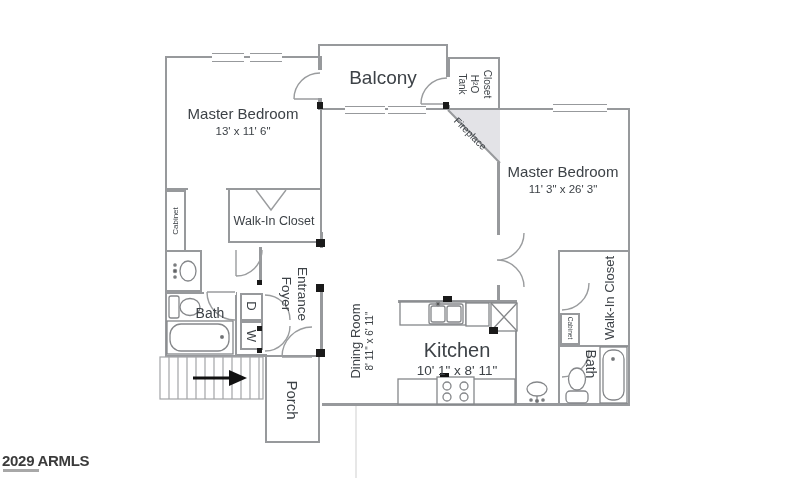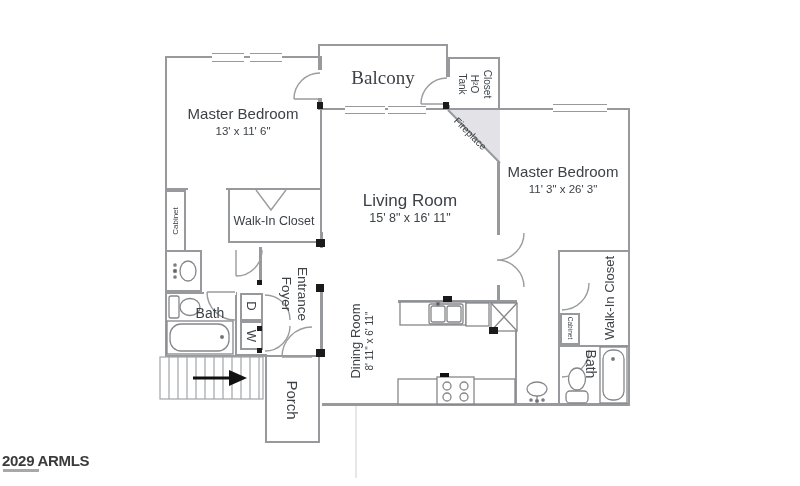--- a/index.html
+++ b/index.html
@@ -187,43 +187,39 @@
       <rect x="443" y="102" width="6" height="7"></rect>
     </g>
     <line x1="356" y1="406" x2="356" y2="478" stroke="#cfcfcf" stroke-width="1"></line>
   </svg>
 
   <div class="lbl" style="left:163px;top:103px;width:160px;height:38px;">
     <span class="name" style="font-size:15px;">Master Bedroom</span>
     <span class="dims" style="font-size:11.5px;">13' x 11' 6"</span>
   </div>
 
-  <div class="lbl" style="left:323px;top:64px;width:120px;height:28px;font-family:Liberation Serif, serif;">
+  <div class="lbl" style="left:323px;top:64px;width:120px;height:28px;">
     <span class="name" style="font-size:19px;">Balcony</span>
   </div>
 
   <div class="lbl" style="left:442px;top:61px;width:64px;height:46px;transform:rotate(90deg);">
     <span class="name" style="font-size:10px;">Closet</span>
     <span class="name" style="font-size:10px;">H²O</span>
     <span class="name" style="font-size:10px;">Tank</span>
   </div>
 
   <div class="lbl" style="left:435px;top:127px;width:70px;height:14px;transform:rotate(45deg);">
     <span class="name" style="font-size:10px;">Fireplace</span>
   </div>
 
   <div class="lbl" style="left:483px;top:161px;width:160px;height:38px;">
     <span class="name" style="font-size:15px;">Master Bedroom</span>
     <span class="dims" style="font-size:11.5px;">11' 3" x 26' 3"</span>
   </div>
 
-  <div class="lbl" style="left:330px;top:188px;width:160px;height:40px;">
-    <span class="name" style="font-size:17px;">Living Room</span>
-    <span class="dims" style="font-size:12.5px;">15' 8" x 16' 11"</span>
-  </div>
 
   <div class="lbl" style="left:214px;top:214px;width:120px;height:16px;">
     <span class="name" style="font-size:12.5px;">Walk-In Closet</span>
   </div>
 
   <div class="lbl" style="left:560px;top:290px;width:100px;height:16px;transform:rotate(-90deg);">
     <span class="name" style="font-size:13px;">Walk-In Closet</span>
   </div>
 
   <div class="lbl" style="left:151px;top:215px;width:50px;height:12px;transform:rotate(-90deg);">
@@ -253,20 +249,24 @@
 
   <div class="lbl" style="left:241px;top:326px;width:20px;height:20px;transform:rotate(90deg);">
     <span class="name" style="font-size:13px;">W</span>
   </div>
 
   <div class="lbl" style="left:316px;top:327px;width:92px;height:28px;transform:rotate(-90deg);">
     <span class="name" style="font-size:13px;">Dining Room</span>
     <span class="dims" style="font-size:10px;">8' 11" x 6' 11"</span>
   </div>
 
+  <div class="lbl" style="left:377px;top:338px;width:160px;height:42px;">
+    <span class="name" style="font-size:20px;">Kitchen</span>
+    <span class="dims" style="font-size:13.5px;">10' 1" x 8' 11"</span>
+  </div>
 
   <div class="lbl" style="left:262px;top:391px;width:60px;height:18px;transform:rotate(90deg);">
     <span class="name" style="font-size:15px;">Porch</span>
   </div>
 
   <div id="watermark">2029 ARMLS</div>
   <div id="watermark-sub"></div>
 
 </div>
 

